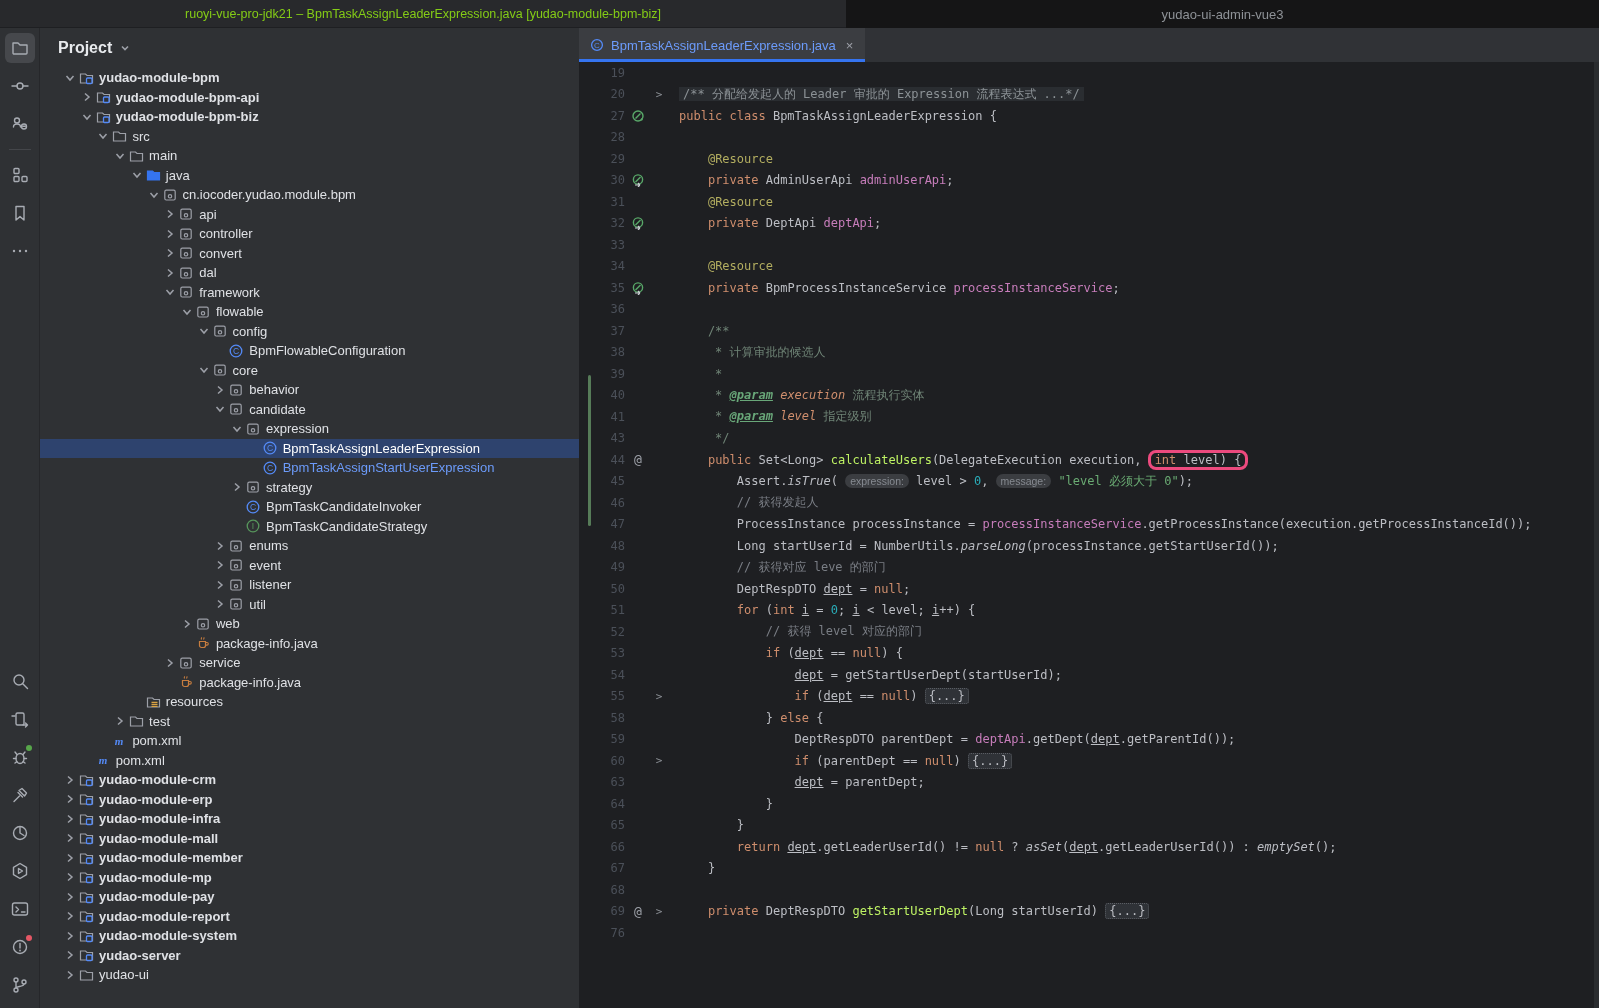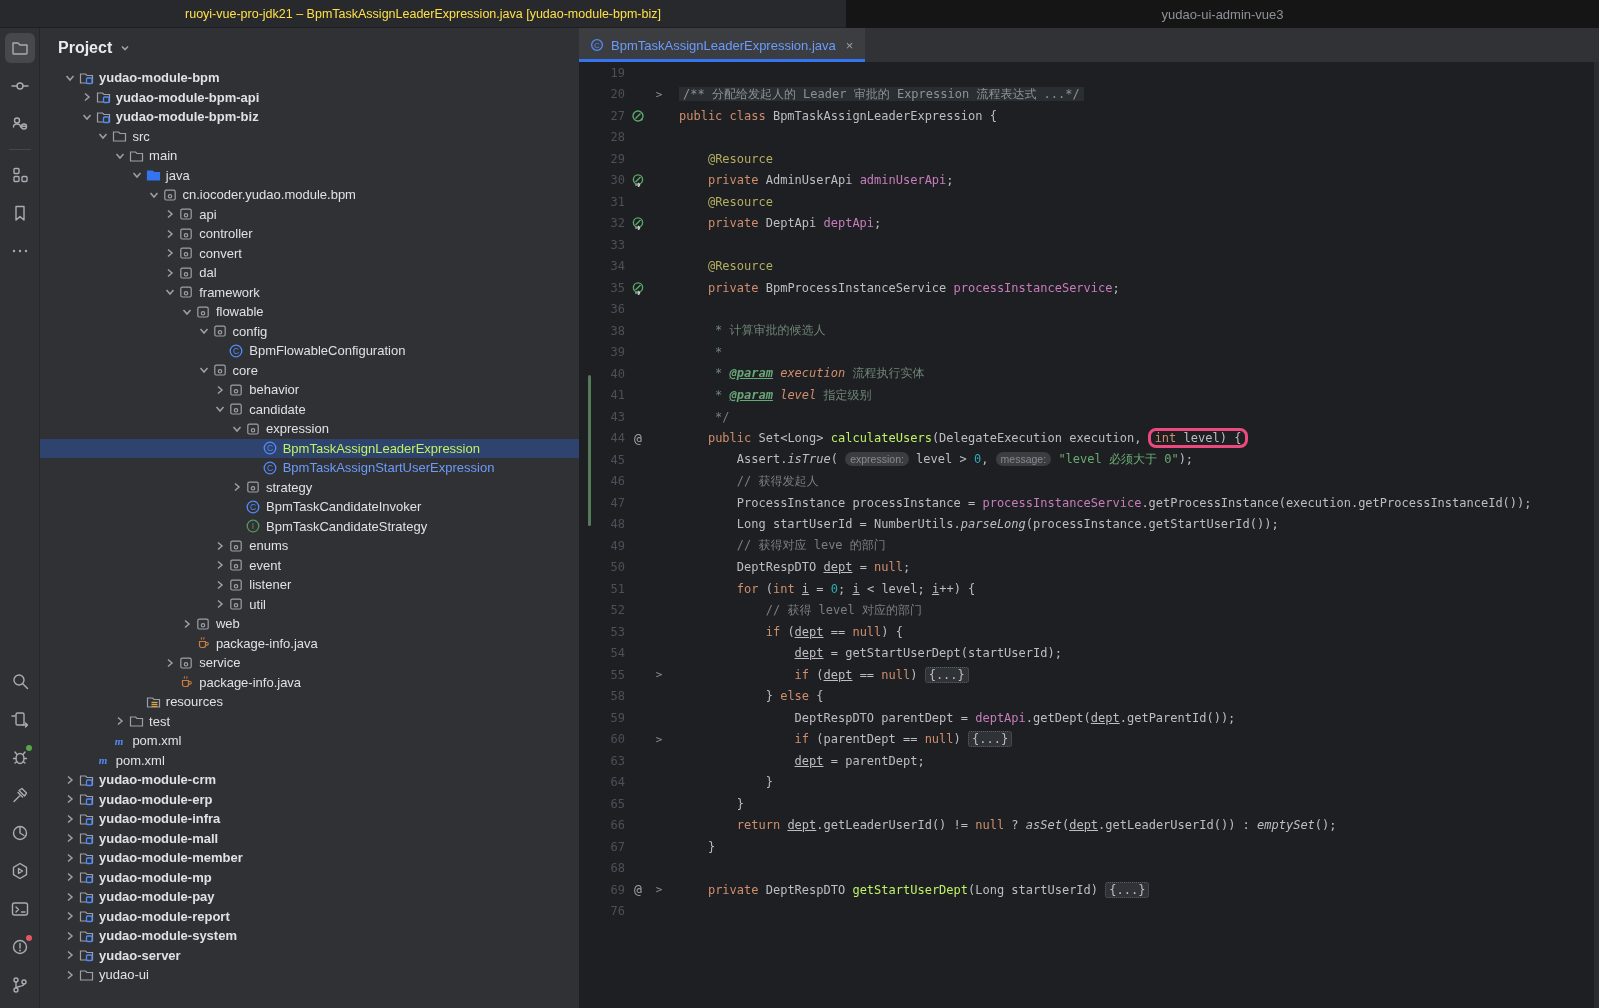--- a/index.html
+++ b/index.html
@@ -1,19 +1,19 @@
 <!DOCTYPE html>
 <html><head>
 <meta charset="utf-8">
 <style>
   * { margin:0; padding:0; box-sizing:border-box; }
   html,body { width:1599px; height:1008px; overflow:hidden; background:#1E1F22;
               font-family:"Liberation Sans",sans-serif; }
   .titlebar { display:flex; height:28px; }
-  .tb-left { width:846px; background:#28292C; color:#fde047; font-size:12.5px;
+  .tb-left { width:846px; background:#28292C; color:#84cc16; font-size:12.5px;
              display:flex; align-items:center; justify-content:center; border-bottom:1px solid #1E1F22;}
   .tb-right { flex:1; background:#151516; color:#8E9297; font-size:13px;
               display:flex; align-items:center; justify-content:center; }
   .main { display:flex; height:980px; }
   
   .abar { width:40px; background:#2F3134; display:flex; flex-direction:column; align-items:center;
           padding-top:5px; border-right:1px solid #26272A; }
   .abtn { width:30px; height:30px; border-radius:6px; display:flex; align-items:center;
           justify-content:center; margin-bottom:8px; position:relative; color:#9DA0A8; }
   .abtn.sel { background:#46484C; }
@@ -23,21 +23,21 @@
   .a-spacer { flex:1; }
   
   .ppanel { width:539px; background:#2F3134; display:flex; flex-direction:column; }
   .phead { height:40px; display:flex; align-items:center; padding-left:18px; color:#E8EAED;
            font-size:16px; font-weight:bold; flex:none; }
   .phead svg { margin-left:7px; stroke:#9DA0A8; fill:none; stroke-width:1.6; }
   .tree { flex:1; overflow:hidden; }
   .trow { height:19.5px; display:flex; align-items:center; color:#DFE1E5; font-size:13px;
           white-space:nowrap; }
   .trow.selrow { background:#2E436E; }
-  .trow.selrow .tlabel { color:#bef264; }
+  .trow.selrow .tlabel { color:#ffffff; }
   .trow .tlabel { margin-left:5px; }
   .trow.bold .tlabel { font-weight:bold; }
   .trow.blue .tlabel { color:#6C9BFA; }
   .chev { width:16px; height:16px; flex:none; display:flex; align-items:center; justify-content:center;}
   .chev svg { stroke:#9DA0A8; fill:none; stroke-width:1.5; }
   .ticon { width:16px; height:16px; flex:none; display:flex; align-items:center; justify-content:center;}
   
   .editor { flex:1; background:#1E1F22; position:relative; display:flex; flex-direction:column; }
   .tabs { height:34px; background:#303236; display:flex; flex:none; }
   .tab { background:#3B3D41; display:flex; align-items:center; padding:0 12px 0 10px;
@@ -919,20 +919,26 @@
           <span class="gfold"></span>
           <span class="ctext"><span class="tok def">    </span><span class="tok kw">private </span><span class="tok def">BpmProcessInstanceService </span><span class="tok field">processInstanceService</span><span class="tok def">;</span></span>
         </div>
         <div class="cline">
           <span class="lnum">36</span>
           <span class="gicon"></span>
           <span class="gfold"></span>
           <span class="ctext"></span>
         </div>
         <div class="cline">
+          <span class="lnum">37</span>
+          <span class="gicon"></span>
+          <span class="gfold"></span>
+          <span class="ctext"><span class="tok doc">    /**</span></span>
+        </div>
+        <div class="cline">
           <span class="lnum">38</span>
           <span class="gicon"></span>
           <span class="gfold"></span>
           <span class="ctext"><span class="tok doc">     * 计算审批的候选人</span></span>
         </div>
         <div class="cline">
           <span class="lnum">39</span>
           <span class="gicon"></span>
           <span class="gfold"></span>
           <span class="ctext"><span class="tok doc">     *</span></span>

